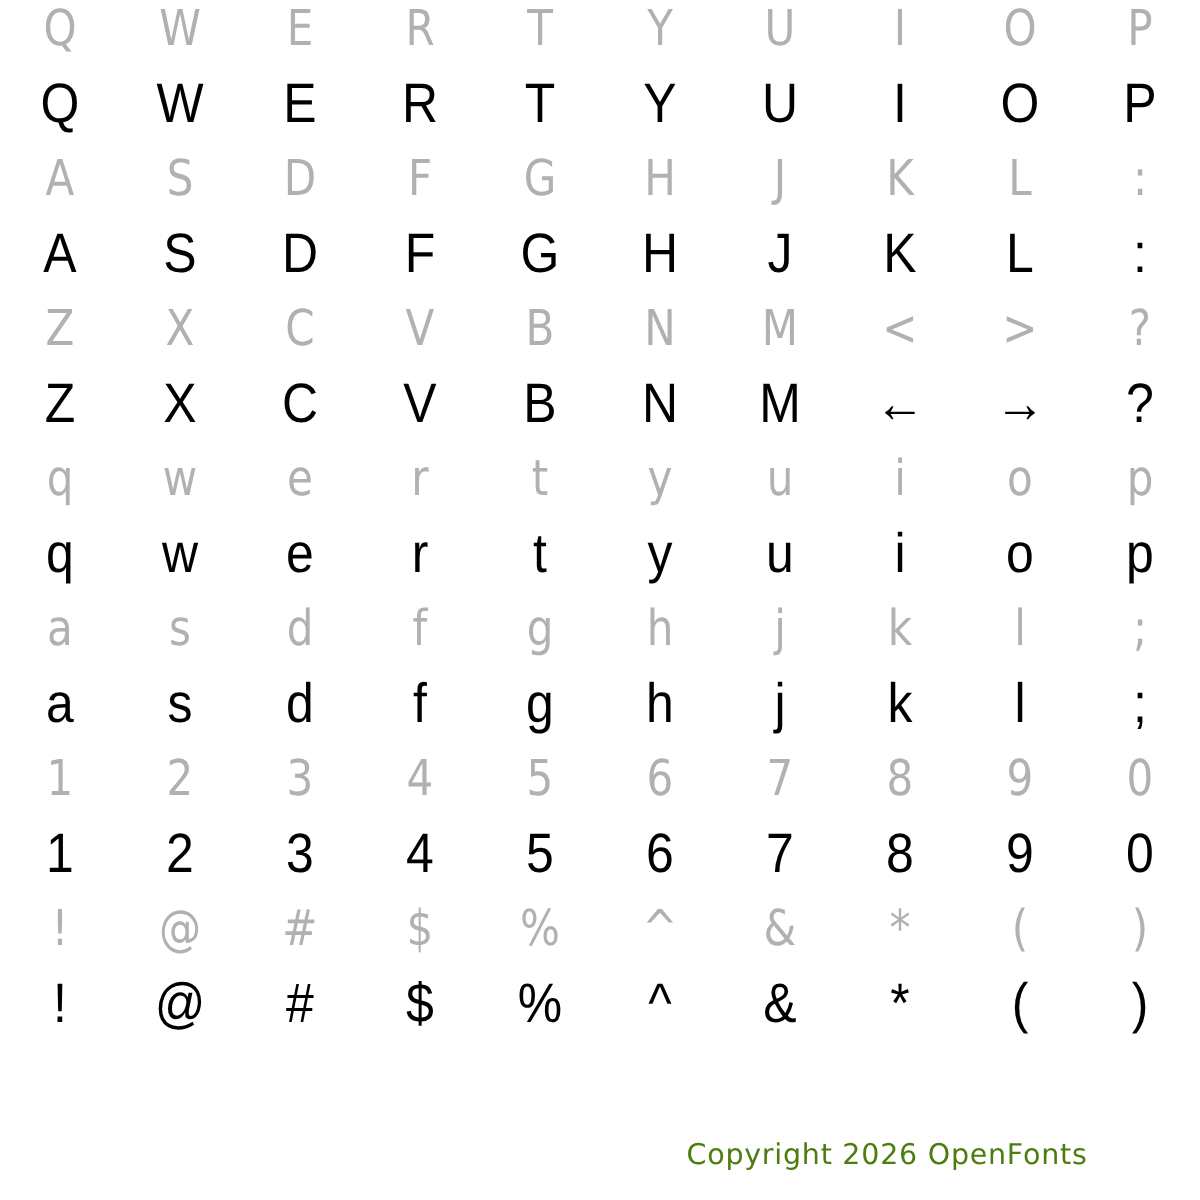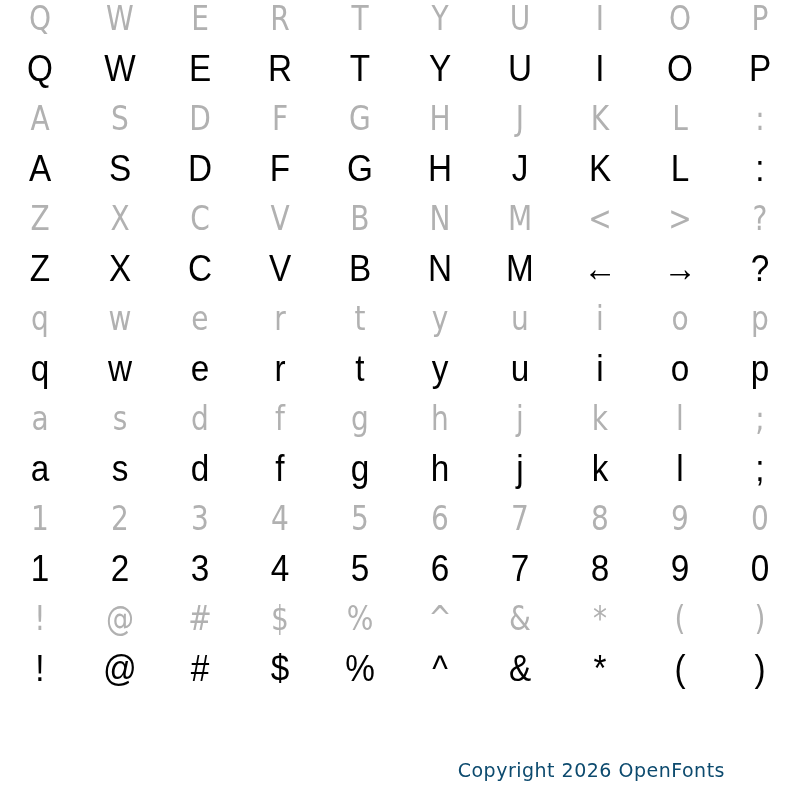--- a/index.html
+++ b/index.html
@@ -224,14 +224,14 @@
         <span class="cell">#</span>
         <span class="cell">$</span>
         <span class="cell">%</span>
         <span class="cell">^</span>
         <span class="cell">&amp;</span>
         <span class="cell">*</span>
         <span class="cell">(</span>
         <span class="cell">)</span>
       </div>
     </div>
-  <div class="footer" style="color: #0c4a6e;">Copyright 2026 OpenFonts</div>
+  <div class="footer" style="color: #4d7c0f;">Copyright 2026 OpenFonts</div>
 </div>
 
 </body></html>

